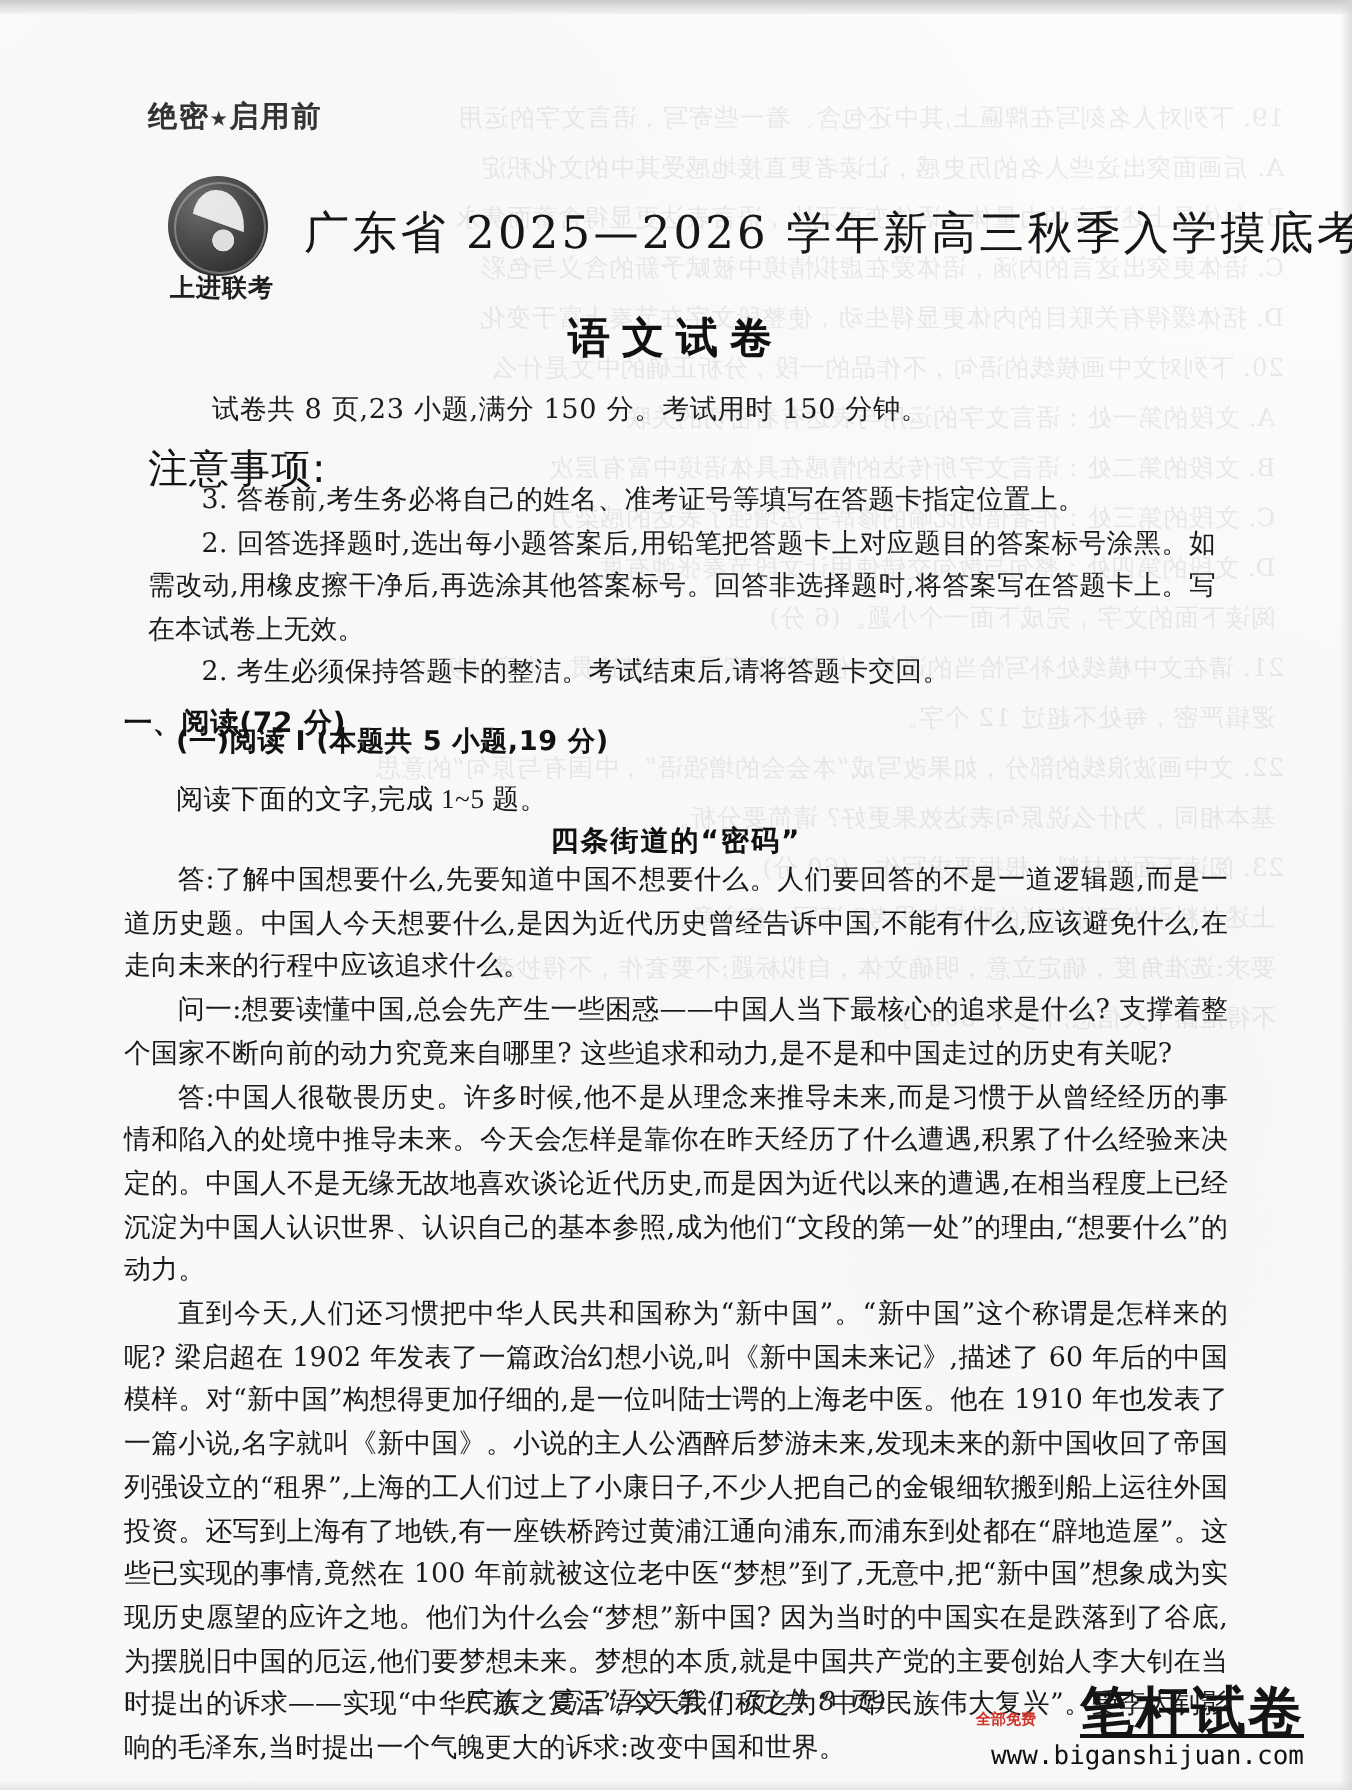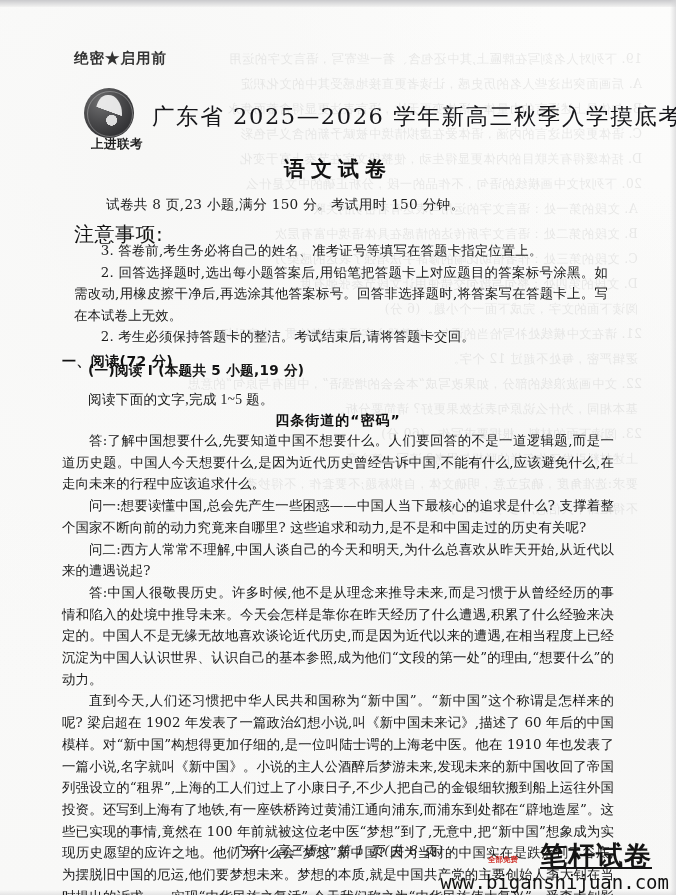--- a/index.html
+++ b/index.html
@@ -44,21 +44,21 @@
     box-sizing:border-box;
     pointer-events:none;
     font-family:"DejaVu Serif","Liberation Serif",serif;
     white-space:pre-wrap;
     filter:blur(.25px);
   }
   .content{position:relative;z-index:3;}
 
   .secret{
     position:absolute;left:74px;top:49px;
-    font-family:Liberation Serif, serif;
+    font-family:Liberation Mono, monospace;
     font-weight:700;font-size:14.5px;color:#333;
     letter-spacing:1px;
   }
 
   .logo{
     position:absolute;left:75px;top:88px;width:72px;height:62px;
   }
   .logo .orb{
     position:absolute;left:9px;top:0;width:50px;height:50px;border-radius:50%;
     background:radial-gradient(circle at 34% 28%, #6f6f70 0%, #4a4a4c 42%, #303032 78%, #242426 100%);
@@ -69,21 +69,21 @@
     background:
       linear-gradient(200deg, #f3f3f3 0%, #f3f3f3 46%, rgba(243,243,243,0) 47%),
       radial-gradient(circle at 60% 70%, #ececec 0%, #ececec 18%, rgba(236,236,236,0) 19%);
     opacity:.92;
   }
   .logo .orb .mer{
     position:absolute;left:3px;top:3px;width:44px;height:44px;border-radius:50%;
     border:1px solid rgba(230,230,230,.35);
   }
   .logo .ltext{
-    position:absolute;left:16px;top:48px;width:72px;
+    position:absolute;left:0;top:48px;width:72px;text-align:center;
     font-family:"DejaVu Sans","Liberation Sans",sans-serif;
     font-weight:700;font-size:12.5px;color:#1f1f1f;letter-spacing:.5px;
   }
 
   .title-main{
     position:absolute;left:152px;top:101px;
     font-size:22.5px;font-weight:400;color:#16161a;
     letter-spacing:1.6px;white-space:nowrap;
   }
   .title-sub{
@@ -141,23 +141,23 @@
   }
   .wm{
     position:absolute;right:6px;top:838px;width:182px;height:52px;
   }
   .wm .cn{
     position:absolute;right:18px;top:0;
     font-family:"DejaVu Sans","Liberation Sans",sans-serif;
     font-weight:700;font-size:27px;color:#141414;letter-spacing:1px;text-decoration:underline;
   }
   .wm .url{
-    position:absolute;right:1px;top:33px;
+    position:absolute;right:18px;top:33px;
     font-family:"DejaVu Sans Mono","Liberation Mono",monospace;
-    font-size:19px;color:#111;letter-spacing:0px;
+    font-size:13px;color:#111;letter-spacing:0px;
   }
   .wm .free{
     position:absolute;left:0px;top:17px;
     font-family:"DejaVu Sans","Liberation Sans",sans-serif;
     font-size:7.5px;font-weight:700;color:#d0342c;letter-spacing:0px;
     line-height:9px;
   }
 </style>
 </head>
 <body>
@@ -212,21 +212,20 @@
     </div>
 
     <div class="sec1">一、阅读(72 分)</div>
     <div class="sec2">(一)阅读 I (本题共 5 小题,19 分)</div>
     <div class="sec3">阅读下面的文字,完成 1~5 题。</div>
     <div class="art-title">四条街道的“密码”</div>
 
     <div class="body">
       <p>答:了解中国想要什么,先要知道中国不想要什么。人们要回答的不是一道逻辑题,而是一道历史题。中国人今天想要什么,是因为近代历史曾经告诉中国,不能有什么,应该避免什么,在走向未来的行程中应该追求什么。</p>
       <p>问一:想要读懂中国,总会先产生一些困惑——中国人当下最核心的追求是什么? 支撑着整个国家不断向前的动力究竟来自哪里? 这些追求和动力,是不是和中国走过的历史有关呢?</p>
-      <p>问二:西方人常常不理解,中国人谈自己的今天和明天,为什么总喜欢从昨天开始,从近代以来的遭遇说起?</p>
       <p>答:中国人很敬畏历史。许多时候,他不是从理念来推导未来,而是习惯于从曾经经历的事情和陷入的处境中推导未来。今天会怎样是靠你在昨天经历了什么遭遇,积累了什么经验来决定的。中国人不是无缘无故地喜欢谈论近代历史,而是因为近代以来的遭遇,在相当程度上已经沉淀为中国人认识世界、认识自己的基本参照,成为他们“文段的第一处”的理由,“想要什么”的动力。</p>
       <p>直到今天,人们还习惯把中华人民共和国称为“新中国”。“新中国”这个称谓是怎样来的呢? 梁启超在 1902 年发表了一篇政治幻想小说,叫《新中国未来记》,描述了 60 年后的中国模样。对“新中国”构想得更加仔细的,是一位叫陆士谔的上海老中医。他在 1910 年也发表了一篇小说,名字就叫《新中国》。小说的主人公酒醉后梦游未来,发现未来的新中国收回了帝国列强设立的“租界”,上海的工人们过上了小康日子,不少人把自己的金银细软搬到船上运往外国投资。还写到上海有了地铁,有一座铁桥跨过黄浦江通向浦东,而浦东到处都在“辟地造屋”。这些已实现的事情,竟然在 100 年前就被这位老中医“梦想”到了,无意中,把“新中国”想象成为实现历史愿望的应许之地。他们为什么会“梦想”新中国? 因为当时的中国实在是跌落到了谷底,为摆脱旧中国的厄运,他们要梦想未来。梦想的本质,就是中国共产党的主要创始人李大钊在当时提出的诉求——实现“中华民族之复活”,今天我们称之为“中华民族伟大复兴”。受李大钊影响的毛泽东,当时提出一个气魄更大的诉求:改变中国和世界。</p>
 
     </div>
 
     <div class="footer">广东 · 高三语文    第 1 页(共 8 页)</div>
 
     <div class="wm">
       <div class="cn">笔杆试卷</div>
       <div class="free">全部免费</div>

